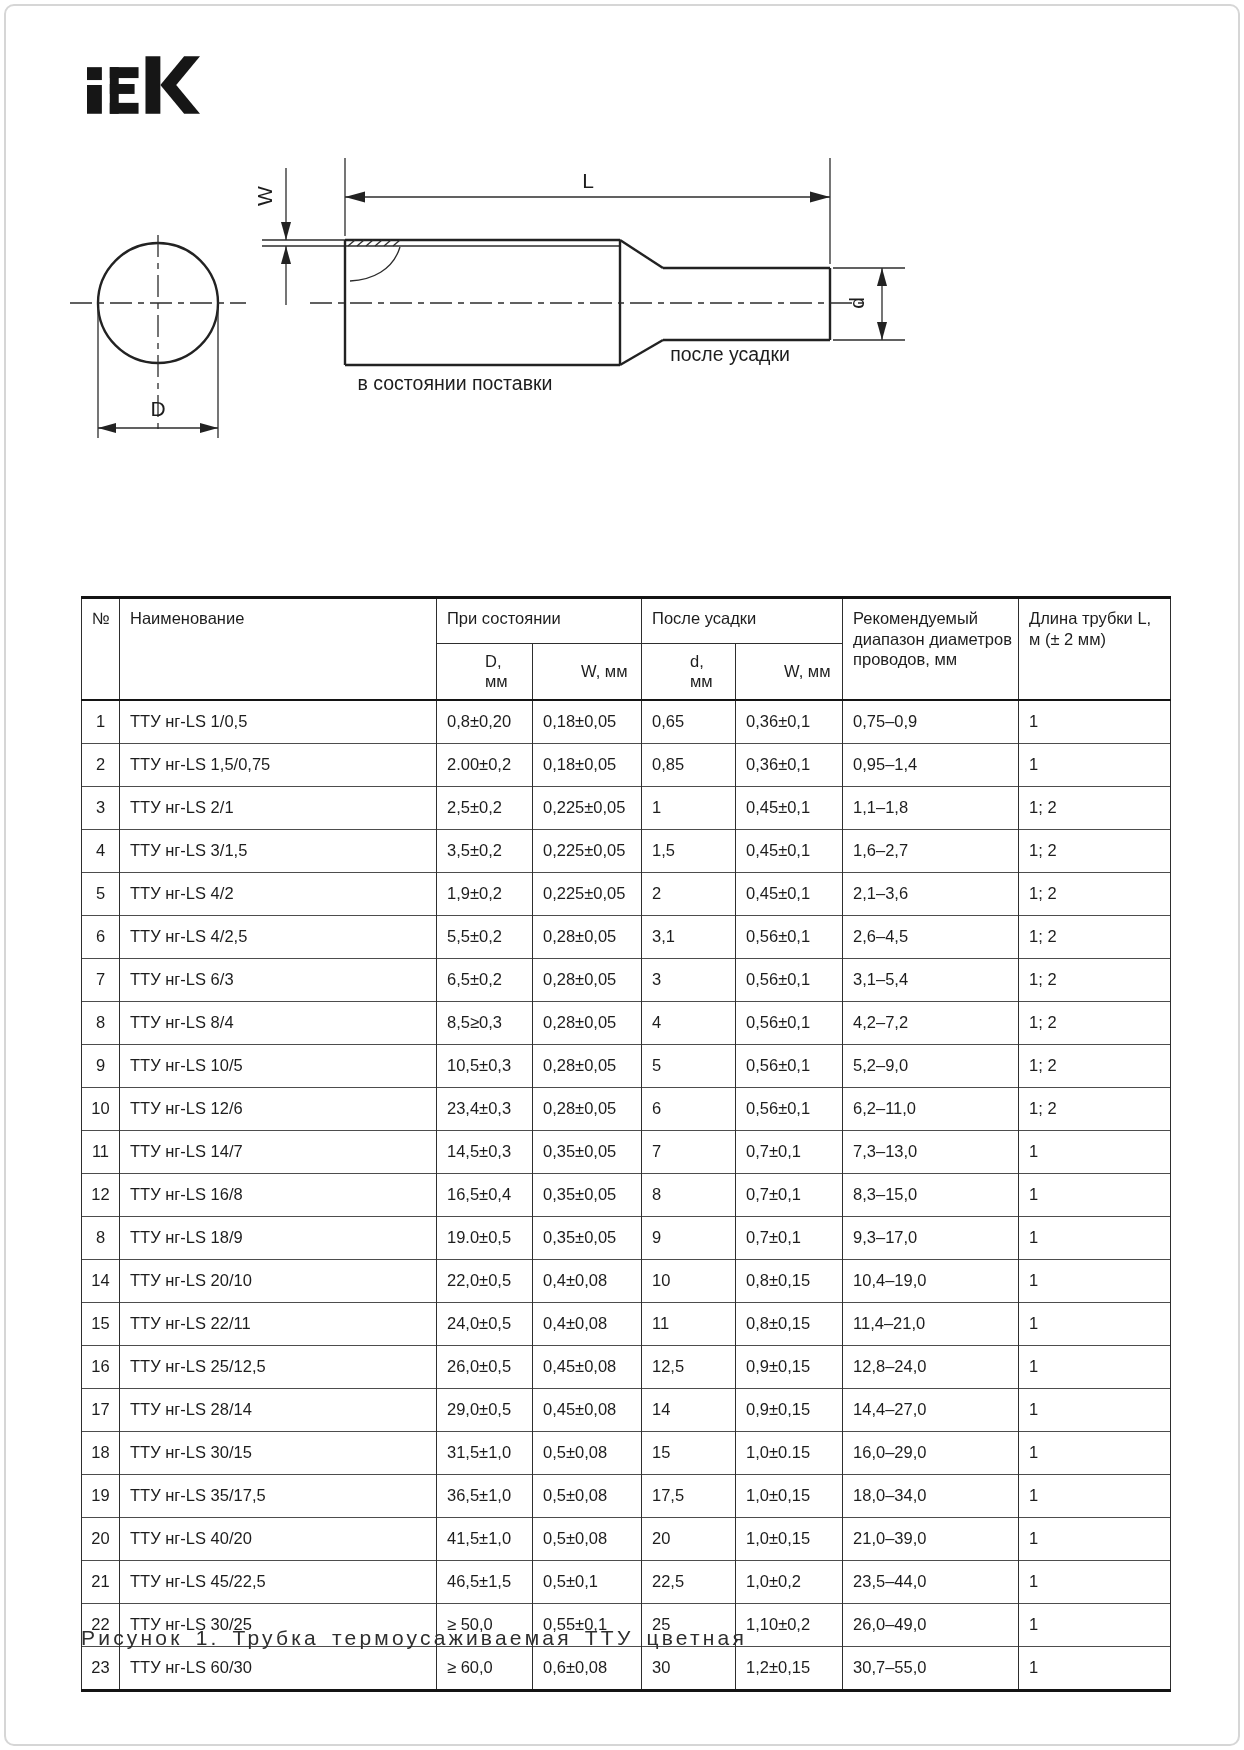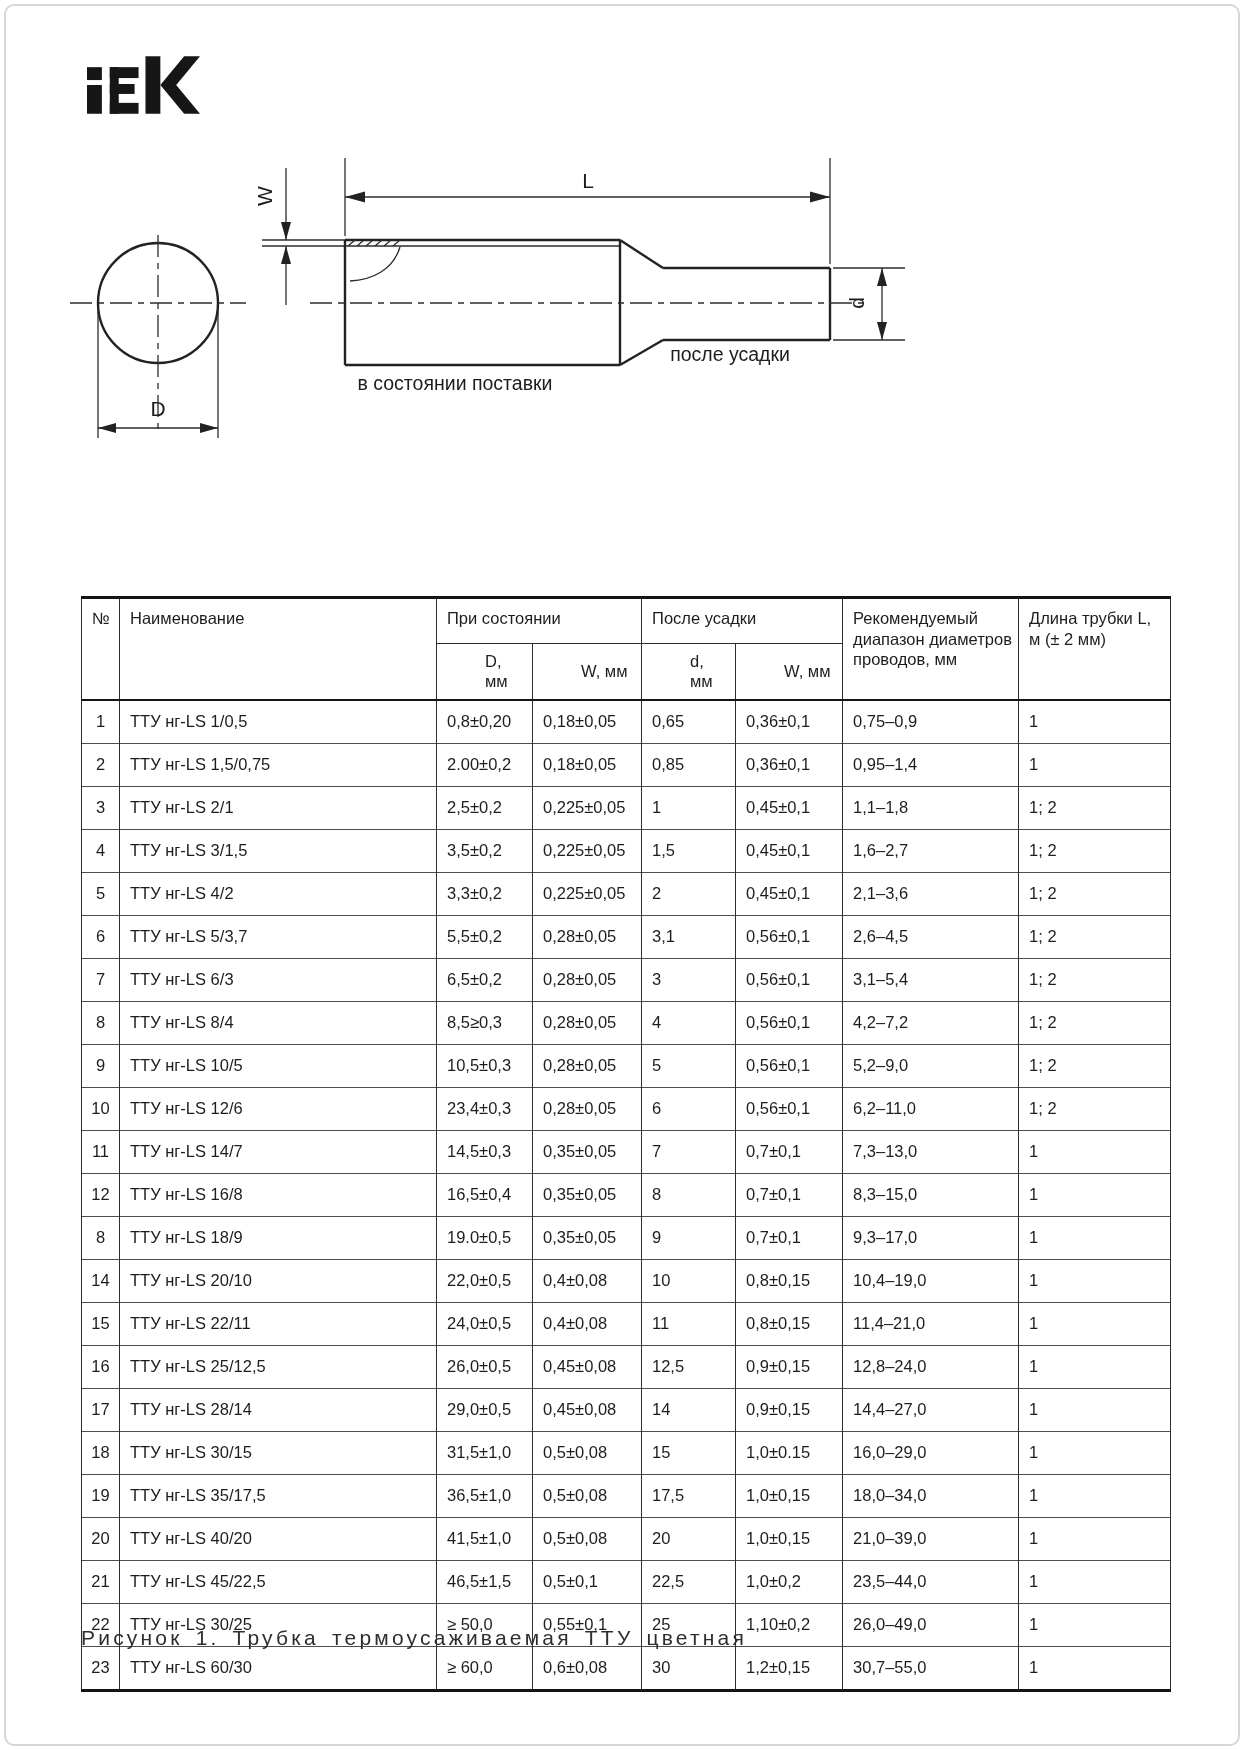--- a/index.html
+++ b/index.html
@@ -185,30 +185,30 @@
         <td>3,5±0,2</td>
         <td>0,225±0,05</td>
         <td>1,5</td>
         <td>0,45±0,1</td>
         <td>1,6–2,7</td>
         <td>1; 2</td>
       </tr>
       <tr>
         <td class="c">5</td>
         <td>ТТУ нг-LS 4/2</td>
-        <td>3,3±0,2</td>
+        <td>1,9±0,2</td>
         <td>0,225±0,05</td>
         <td>2</td>
         <td>0,45±0,1</td>
         <td>2,1–3,6</td>
         <td>1; 2</td>
       </tr>
       <tr>
         <td class="c">6</td>
-        <td>ТТУ нг-LS 5/3,7</td>
+        <td>ТТУ нг-LS 4/2,5</td>
         <td>5,5±0,2</td>
         <td>0,28±0,05</td>
         <td>3,1</td>
         <td>0,56±0,1</td>
         <td>2,6–4,5</td>
         <td>1; 2</td>
       </tr>
       <tr>
         <td class="c">7</td>
         <td>ТТУ нг-LS 6/3</td>

